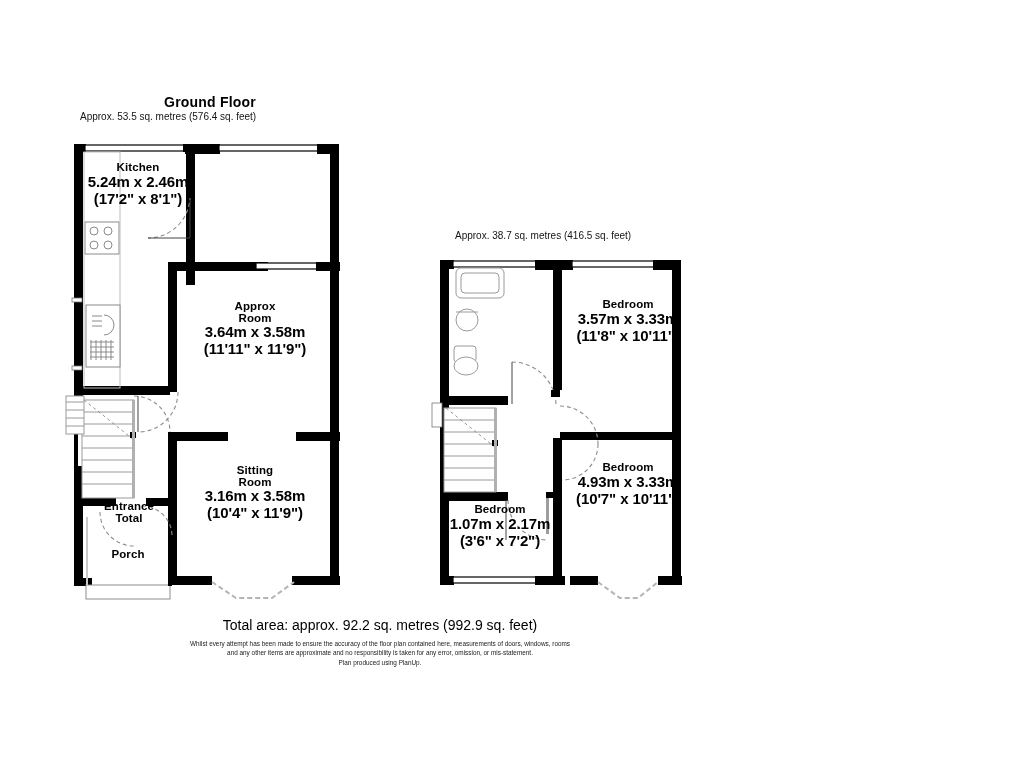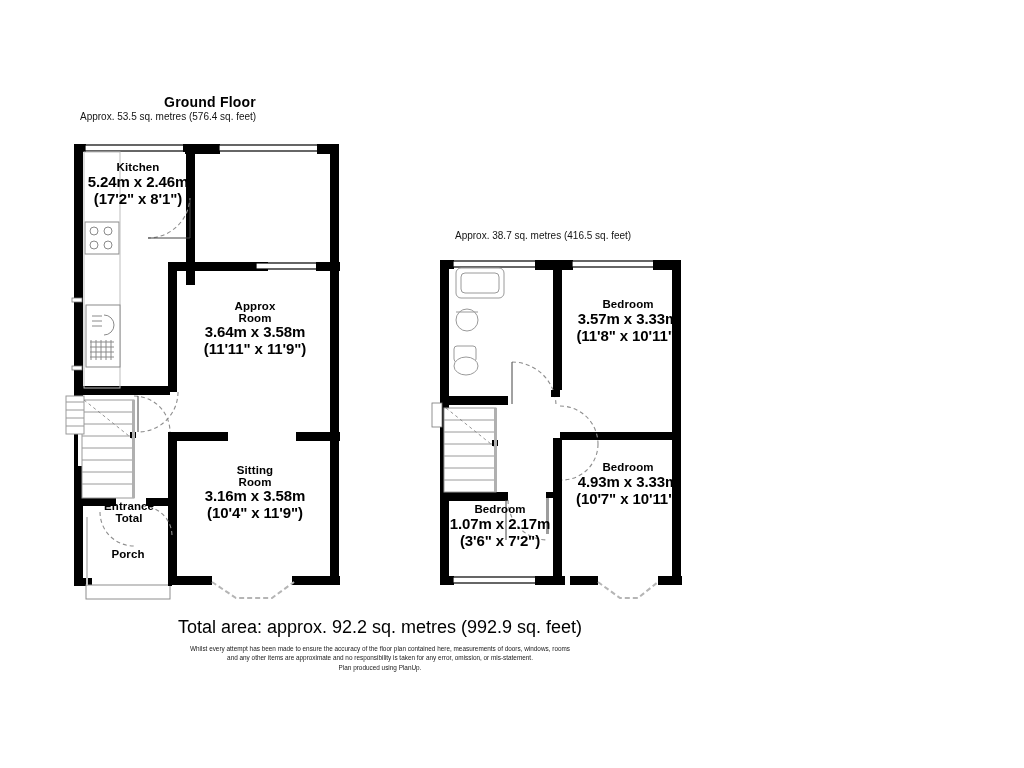--- a/index.html
+++ b/index.html
@@ -51,21 +51,21 @@
   }
   .room .rname.two-line { line-height: 1.05; }
   .room .rdim {
     font-weight: bold;
     font-size: 15px;
     letter-spacing: -0.1px;
   }
 
   
   .total-area {
-    font-size: 18px;
+    font-size: 14px;
     text-align: center;
     white-space: nowrap;
   }
   .disclaimer {
     font-size: 6.4px;
     text-align: center;
     line-height: 1.45;
     color: #1a1a1a;
     white-space: nowrap;
   }

